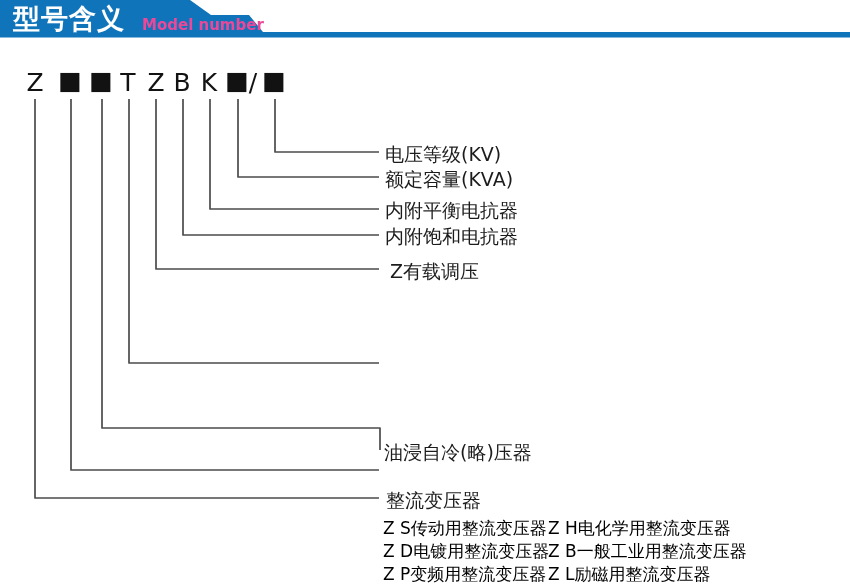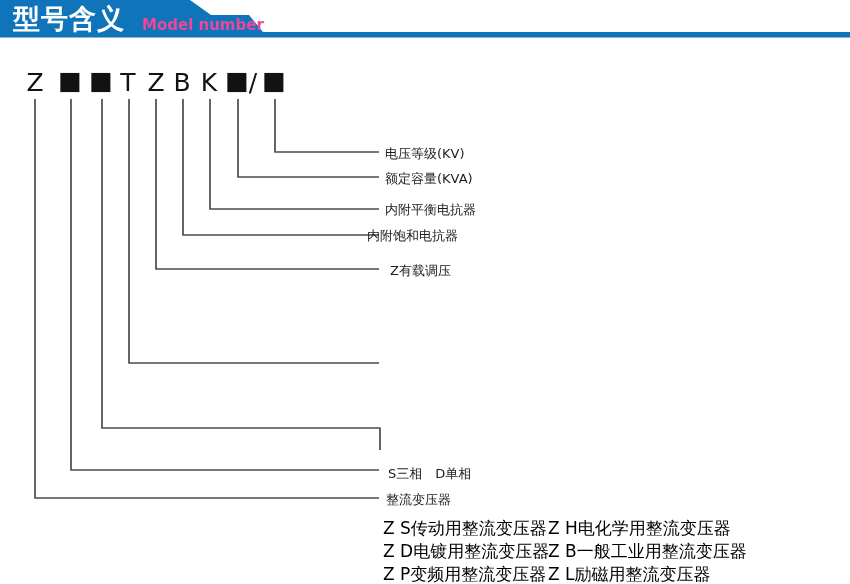--- a/index.html
+++ b/index.html
@@ -24,21 +24,21 @@
     font-size:25px; line-height:26px; font-weight:500; color:#121212;
     white-space:nowrap;
   }
   .code-sq { margin-top:-2px; font-size:25px; }
   
   .lines-svg { position:absolute; left:0; top:0; pointer-events:none; }
   .lines-svg path { fill:none; stroke:#4b4b4b; stroke-width:1.7; stroke-linejoin:round; stroke-linecap:butt; }
   
   .lbl {
     position:absolute; transform:translateY(-50%);
-    font-size:13px; font-weight:500; color:#1c1c1c; white-space:nowrap; line-height:22px;
+    font-size:19px; font-weight:500; color:#1c1c1c; white-space:nowrap; line-height:22px;
   }
   
   .ex-cell {
     position:absolute; transform:translateY(-50%);
     font-size:17px; font-weight:500; color:#000000; white-space:nowrap; line-height:20px;
   }
 </style>
 </head>
 <body>
 
@@ -73,23 +73,23 @@
     <path d="M156 99 V269 H379"></path>
     <path d="M129 99 V363 H379"></path>
     <path d="M102 99 V428 H380 V450"></path>
     <path d="M71 99 V470 H379"></path>
     <path d="M35 99 V498 H379"></path>
   </svg>
 
   <div class="lbl" style="left:385px; top:154px">电压等级(KV)</div>
   <div class="lbl" style="left:385px; top:179px">额定容量(KVA)</div>
   <div class="lbl" style="left:385px; top:210px">内附平衡电抗器</div>
-  <div class="lbl" style="left:367px; top:236px">内附饱和电抗器</div>
+  <div class="lbl" style="left:385px; top:236px">内附饱和电抗器</div>
   <div class="lbl" style="left:390px; top:271px">Z有载调压</div>
-  <div class="lbl" style="left:388px; top:474px">S三相　D单相</div>
+  <div class="lbl" style="left:384px; top:452px">油浸自冷(略)压器</div>
   <div class="lbl" style="left:386px; top:500px">整流变压器</div>
 
   <div>
     <span class="ex-cell" style="left:383px; top:528px">Z S传动用整流变压器</span>
     <span class="ex-cell" style="left:548px; top:528px">Z H电化学用整流变压器</span>
     <span class="ex-cell" style="left:383px; top:551px">Z D电镀用整流变压器</span>
     <span class="ex-cell" style="left:548px; top:551px">Z B一般工业用整流变压器</span>
     <span class="ex-cell" style="left:383px; top:574px">Z P变频用整流变压器</span>
     <span class="ex-cell" style="left:548px; top:574px">Z L励磁用整流变压器</span>
   </div>

